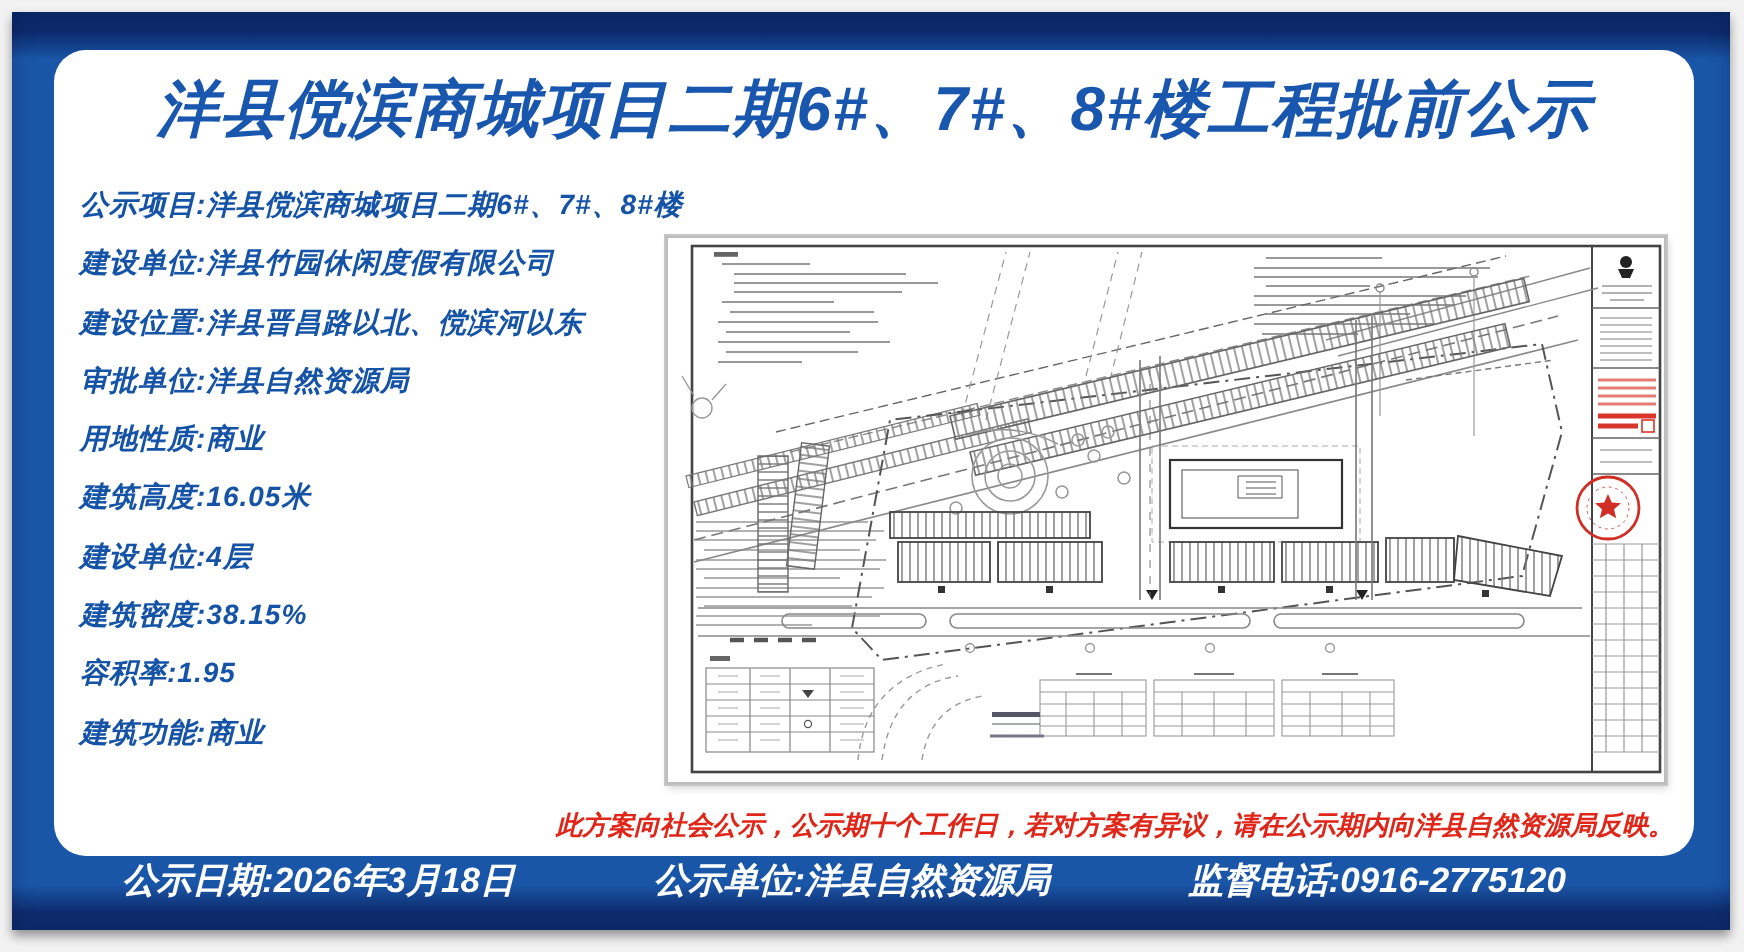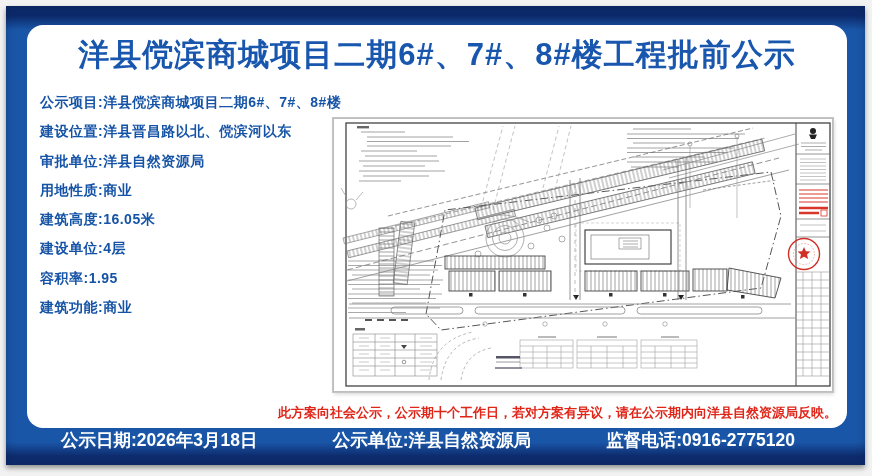--- a/index.html
+++ b/index.html
@@ -7,20 +7,21 @@
     width:872px;height:476px;position:relative;overflow:hidden;
     background:#f2f2f2;
     font-family:"Liberation Sans", sans-serif;
   }
   .poster{
     position:absolute;left:6px;top:6px;width:859px;height:459px;
     background:linear-gradient(180deg,
       #0c2a6b 0px,#0c2a6b 10px,#1a56a8 24px,
       #1a56a8 436px,#0e2c6e 450px,#0e2c6e 100%);
     box-shadow:0 3px 5px rgba(0,0,0,.4), inset 0 0 10px rgba(0,10,40,.25);
+    font-style:italic;
   }
   .panel{
     position:absolute;left:21px;top:19px;width:820px;height:403px;
     background:#ffffff;border-radius:16px;
   }
   .title{
     margin-top:9px;text-align:center;
     font-size:31px;font-weight:bold;color:#1956ae;
     letter-spacing:1px;white-space:nowrap;
   }
@@ -33,41 +34,43 @@
     position:absolute;left:306px;top:93px;width:500px;height:274px;
     background:#fff;
     box-shadow:0 0 0 1px #c5c5c5, 1px 2px 4px rgba(0,0,0,.18);
   }
   .drawing svg{position:absolute;left:0;top:0;}
   .notice{
     position:absolute;right:10px;bottom:6px;white-space:nowrap;
     font-size:13px;font-weight:bold;color:#e02619;letter-spacing:0;padding-left:27px;
   }
   .footer{
-    position:absolute;left:0;right:0;bottom:12px;height:26px;
+    position:absolute;left:0;right:12px;bottom:12px;height:26px;
     display:flex;justify-content:space-between;align-items:center;
     padding:0 70px 0 55px;
     color:#ffffff;font-size:17.5px;font-weight:bold;white-space:nowrap;margin-top:45px;
   }
 </style>
 </head>
 <body>
 
 <div class="poster">
   <div class="panel">
 
     <div class="title">洋县傥滨商城项目二期6#、7#、8#楼工程批前公示</div>
 
     <div class="info">
       <div class="info-line">公示项目:洋县傥滨商城项目二期6#、7#、8#楼</div>
+      <div class="info-line">建设单位:洋县竹园休闲度假有限公司</div>
       <div class="info-line">建设位置:洋县晋昌路以北、傥滨河以东</div>
       <div class="info-line">审批单位:洋县自然资源局</div>
       <div class="info-line">用地性质:商业</div>
       <div class="info-line">建筑高度:16.05米</div>
       <div class="info-line">建设单位:4层</div>
+      <div class="info-line">建筑密度:38.15%</div>
       <div class="info-line">容积率:1.95</div>
       <div class="info-line">建筑功能:商业</div>
     </div>
 
     <div class="drawing">
       <svg width="500" height="274" viewBox="0 0 500 274">
         <defs>
           <pattern id="hv" width="4" height="10" patternUnits="userSpaceOnUse">
             <path d="M2 0V10" stroke="#777" stroke-width="0.7"></path>
           </pattern>

